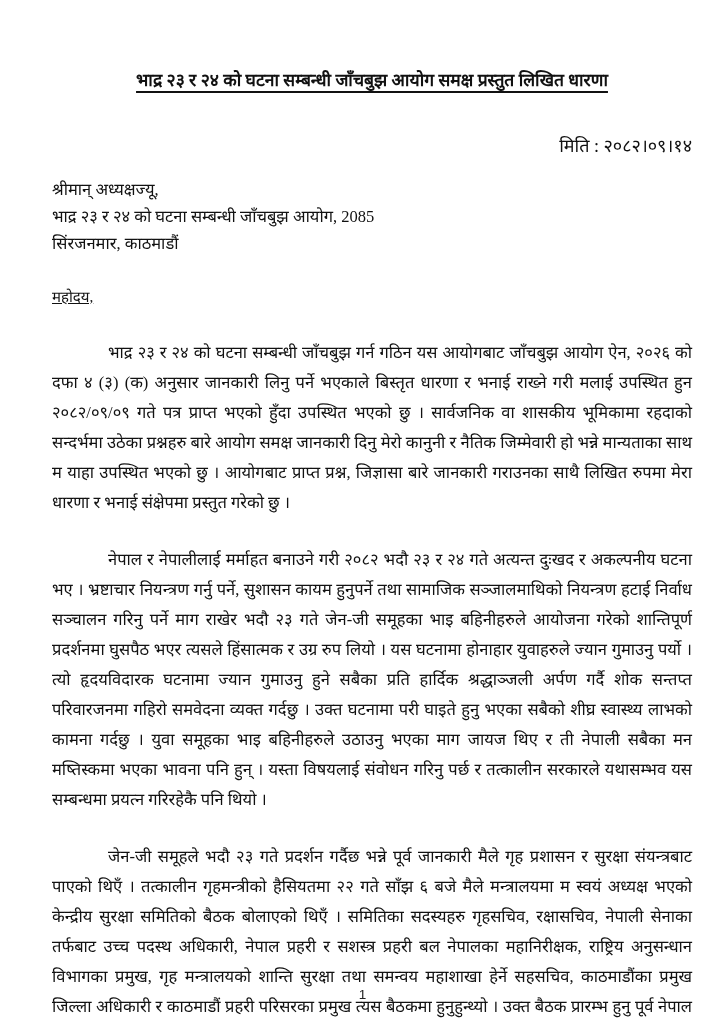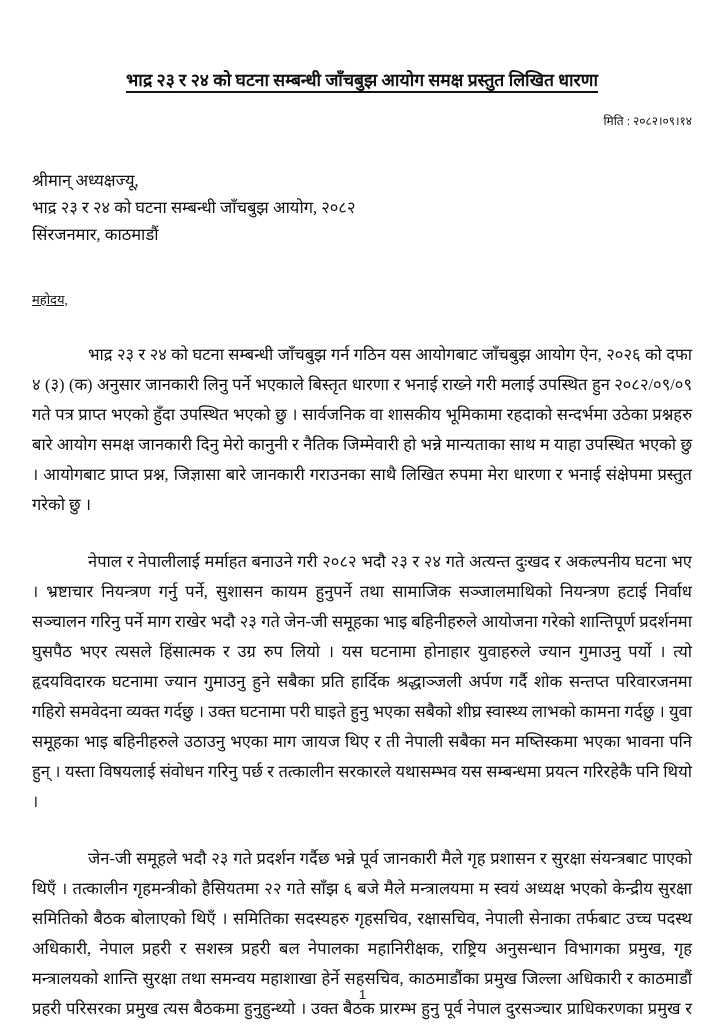--- a/index.html
+++ b/index.html
@@ -9,49 +9,49 @@
   }
   .page {
     position: relative;
     width: 725px;
     height: 1024px;
     margin: 0 auto;
     background: #ffffff;
     color: #111111;
     font-family: "Liberation Serif", "DejaVu Serif", serif;
     box-sizing: border-box;
-    padding: 68px 33px 0 32px;
+    padding: 68px 33px 0 52px;
     overflow: hidden;
   }
   .title {
     margin: 0;
     font-size: 17.5px;
     font-weight: bold;
     text-align: center;
     line-height: 1.4;
   }
   .title-text {
     text-decoration: underline;
     text-underline-offset: 5px;
     text-decoration-thickness: 1.5px;
   }
   .date-line {
-    margin-top: 15px;
+    margin-top: 40px;
     text-align: right;
-    font-size: 12px;
+    font-size: 18px;
     line-height: 27px;
   }
   .recipient-block {
-    margin-top: 32px;
+    margin-top: 16px;
     font-size: 16.5px;
     line-height: 27px;
   }
   .salutation {
-    margin-top: 38px;
-    font-size: 13px;
+    margin-top: 27px;
+    font-size: 15px;
     line-height: 27px;
     text-decoration: underline;
   }
   .body-para {
     margin: 27px 0 0 0;
     font-size: 16.5px;
     line-height: 30px;
     text-align: justify;
     text-indent: 56px;
   }
@@ -70,21 +70,21 @@
 <body>
 
 <div class="page">
 
   <h1 class="title"><span class="title-text">भाद्र २३ र २४ को घटना सम्बन्धी जाँचबुझ आयोग समक्ष प्रस्तुत लिखित धारणा</span></h1>
 
   <div class="date-line">मिति : २०८२।०९।१४</div>
 
   <div class="recipient-block">
     <div>श्रीमान् अध्यक्षज्यू,</div>
-    <div>भाद्र २३ र २४ को घटना सम्बन्धी जाँचबुझ आयोग, २०८२</div>
+    <div>भाद्र २३ र २४ को घटना सम्बन्धी जाँचबुझ आयोग, 2085</div>
     <div>सिंरजनमार, काठमाडौं</div>
   </div>
 
   <div class="salutation">महोदय,</div>
 
   <p class="body-para">भाद्र २३ र २४ को घटना सम्बन्धी जाँचबुझ गर्न गठिन यस आयोगबाट जाँचबुझ आयोग ऐन, २०२६ को दफा ४ (३) (क) अनुसार जानकारी लिनु पर्ने भएकाले बिस्तृत धारणा र भनाई राख्ने गरी मलाई उपस्थित हुन २०८२/०९/०९ गते पत्र प्राप्त भएको हुँदा उपस्थित भएको छु । सार्वजनिक वा शासकीय भूमिकामा रहदाको सन्दर्भमा उठेका प्रश्नहरु बारे आयोग समक्ष जानकारी  दिनु मेरो कानुनी र नैतिक जिम्मेवारी हो भन्ने मान्यताका साथ म याहा उपस्थित भएको छु । आयोगबाट प्राप्त प्रश्न, जिज्ञासा बारे   जानकारी  गराउनका साथै लिखित रुपमा मेरा धारणा र भनाई संक्षेपमा प्रस्तुत गरेको छु ।</p>
 
   <p class="body-para">नेपाल र नेपालीलाई मर्माहत बनाउने गरी २०८२ भदौ २३ र २४ गते अत्यन्त दुःखद र अकल्पनीय घटना भए । भ्रष्टाचार नियन्त्रण गर्नु पर्ने, सुशासन कायम हुनुपर्ने तथा सामाजिक सञ्जालमाथिको नियन्त्रण हटाई निर्वाध सञ्चालन गरिनु पर्ने माग राखेर भदौ २३ गते जेन-जी समूहका भाइ बहिनीहरुले आयोजना गरेको शान्तिपूर्ण प्रदर्शनमा घुसपैठ भएर त्यसले हिंसात्मक र उग्र रुप लियो । यस घटनामा होनाहार युवाहरुले ज्यान गुमाउनु पर्यो । त्यो हृदयविदारक घटनामा ज्यान गुमाउनु हुने सबैका प्रति हार्दिक श्रद्धाञ्जली अर्पण गर्दै शोक सन्तप्त परिवारजनमा गहिरो समवेदना व्यक्त गर्दछु । उक्त घटनामा परी घाइते हुनु भएका सबैको शीघ्र स्वास्थ्य लाभको कामना गर्दछु । युवा समूहका भाइ बहिनीहरुले उठाउनु भएका माग जायज थिए र ती नेपाली सबैका मन मष्तिस्कमा भएका भावना पनि हुन् । यस्ता विषयलाई संवोधन गरिनु पर्छ र तत्कालीन सरकारले यथासम्भव   यस सम्बन्धमा प्रयत्न गरिरहेकै पनि थियो ।</p>
 
   <p class="body-para">जेन-जी समूहले भदौ २३ गते प्रदर्शन गर्दैछ भन्ने पूर्व जानकारी मैले  गृह प्रशासन र सुरक्षा संयन्त्रबाट पाएको थिएँ । तत्कालीन गृहमन्त्रीको हैसियतमा २२ गते साँझ ६ बजे मैले मन्त्रालयमा म स्वयं अध्यक्ष भएको केन्द्रीय सुरक्षा समितिको बैठक बोलाएको थिएँ । समितिका सदस्यहरु गृहसचिव, रक्षासचिव, नेपाली सेनाका तर्फबाट उच्च पदस्थ अधिकारी, नेपाल प्रहरी र सशस्त्र प्रहरी बल नेपालका महानिरीक्षक, राष्ट्रिय अनुसन्धान विभागका प्रमुख, गृह मन्त्रालयको शान्ति सुरक्षा तथा समन्वय महाशाखा हेर्ने सहसचिव, काठमाडौंका प्रमुख जिल्ला अधिकारी र काठमाडौं प्रहरी परिसरका प्रमुख त्यस बैठकमा हुनुहुन्थ्यो । उक्त बैठक प्रारम्भ हुनु पूर्व नेपाल दुरसञ्चार प्राधिकरणका प्रमुख र सञ्चार तथा सूचना प्रविधि मन्त्रालयका प्रतिनिधि (सहसचिव) संग सामाजिक सञ्जाल बारे जानकारी लिने काम भएको थियो । केन्द्रीय सुरक्षा समितिको बैठकमा सबै सुरक्षा निकायले आफूसँग भएको सूचना बारे जानकारी गराएपछि प्रदर्शनका विषयमा छलफल र विश्लेषण भयो । बैठकले सबै सुरक्षा निकायबीच</p>

